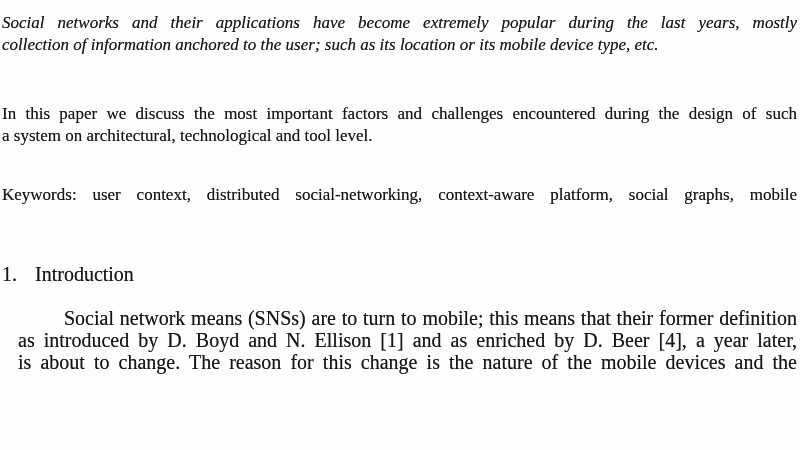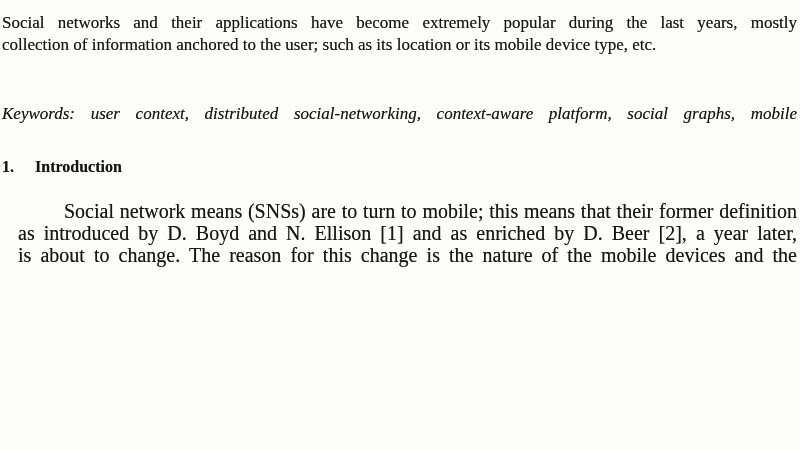--- a/index.html
+++ b/index.html
@@ -28,31 +28,30 @@
   }
   
   .line.l {
     text-align: left;
     text-align-last: left;
   }
   .abstract-block {
     font-size: 17px;
     line-height: 22px;
   }
-  .p1 { margin-top: 12px; }
+  .p1 { margin-top: 12px; font-style: italic; }
   .p2 { margin-top: 47px; }
   .kw {
     margin-top: 37px;
-    font-style: italic;
   }
   .heading {
-    margin-top: 30px;
-    font-size: 16px;
+    margin-top: 56px;
+    font-size: 20px;
     line-height: 24px;
-    font-weight: bold;
+    font-weight: normal;
   }
   .heading .num {
     display: inline-block;
     width: 33px;
   }
   .intro {
     margin-top: 21px;
     margin-left: 16px;
     font-size: 20px;
     line-height: 22px;
@@ -63,29 +62,31 @@
 <body>
 
 <div class="page">
 
   <div class="abstract-block p1">
     <span class="line j">Social networks and their applications have become extremely popular during the last years, mostly</span>
     <span class="line l">collection of information anchored to the user; such as its location or its mobile device type, etc.</span>
   </div>
 
   <div class="abstract-block p2">
+    <span class="line j">In this paper we discuss the most important factors and challenges encountered during the design of such</span>
+    <span class="line l">a system on architectural, technological and tool level.</span>
   </div>
 
   <div class="abstract-block kw">
     <span class="line j">Keywords: user context, distributed social-networking, context-aware platform, social graphs, mobile</span>
   </div>
 
   <div class="heading">
     <span class="num">1.</span><span>Introduction</span>
   </div>
 
   <div class="intro">
     <span class="line j indent">Social network means (SNSs) are to turn to mobile; this means that their former definition</span>
-    <span class="line j">as introduced by D. Boyd and N. Ellison [1] and as enriched by D. Beer [2], a year later,</span>
+    <span class="line j">as introduced by D. Boyd and N. Ellison [1] and as enriched by D. Beer [4], a year later,</span>
     <span class="line j">is about to change. The reason for this change is the nature of the mobile devices and the</span>
   </div>
 
 </div>
 
 </body></html>

